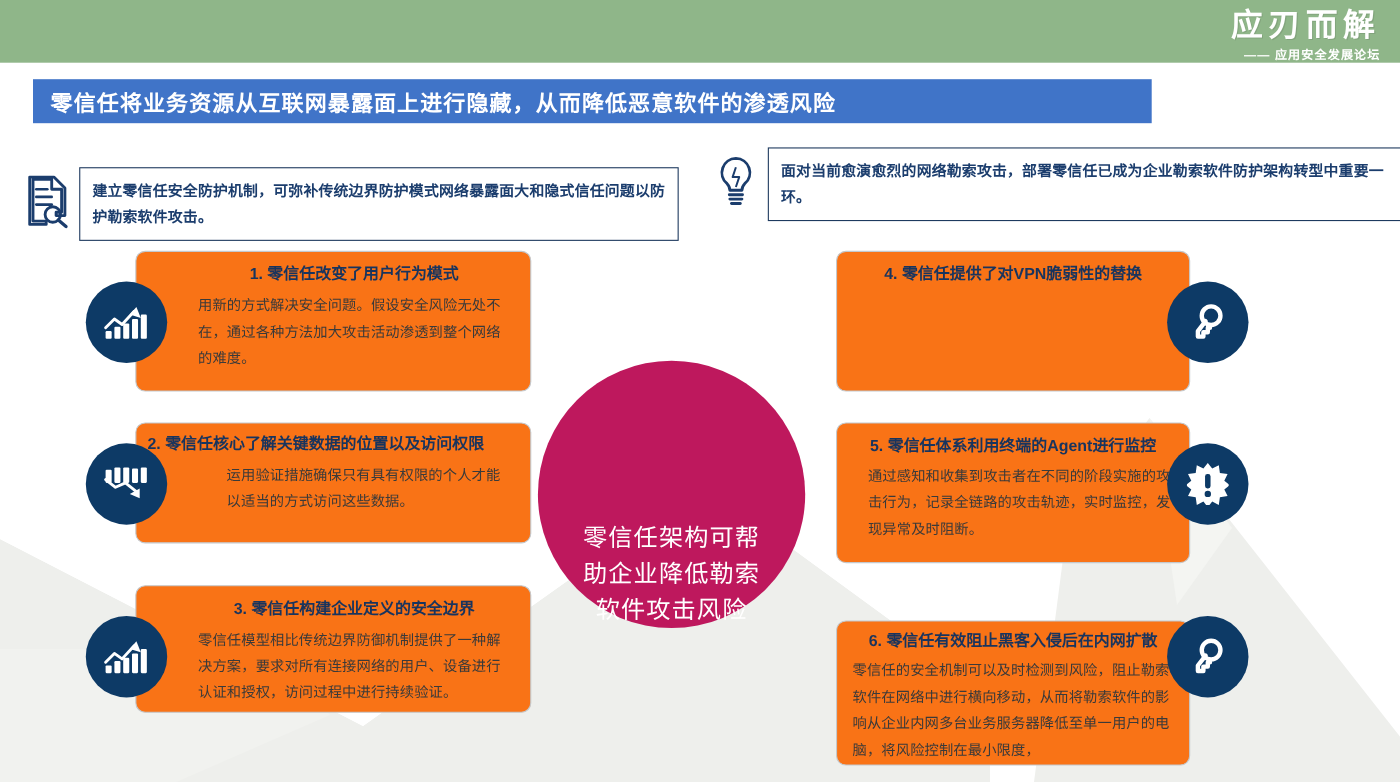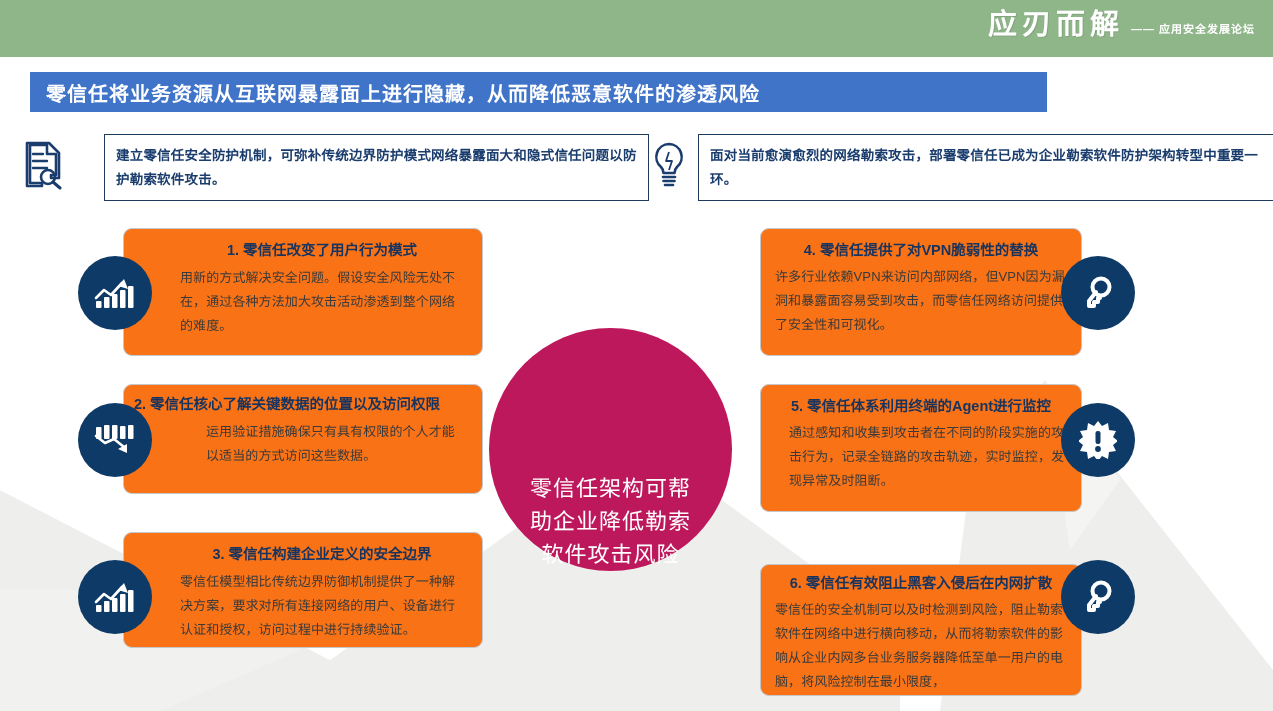--- a/index.html
+++ b/index.html
@@ -47,20 +47,21 @@
     white-space: nowrap;
   }
   .brand-wrap {
     position: absolute;
     top: 10px;
     right: 18px;
     display: flex;
     align-items: flex-end;
     gap: 7px;
     z-index: 6;
+    flex-direction: column;
   }
   .brand-logo {
     font-size: 29px;
     font-weight: bold;
     color: #ffffff;
     letter-spacing: 5px;
     line-height: 1;
     text-shadow: 1px 1px 0 rgba(120,150,115,.55);
   }
   .brand-sub {
@@ -115,21 +116,21 @@
     box-sizing: border-box;
   }
   .callout-box p {
     margin: 0;
     font-size: 13.5px;
     font-weight: bold;
     color: #1B3D6D;
     line-height: 1.75;
     letter-spacing: 0.2px;
   }
-  #callout-left  { top: 134px; left: 22px; gap: 32px;  }
+  #callout-left  { top: 152px; left: 22px;  }
   #callout-left  .callout-box { width: 545px; }
   #callout-right { top: 134px; left: 648px; }
   #callout-right .callout-box { width: 598px; }
 
   
   .center-circle {
     position: absolute;
     left: 489px;
     top: 328px;
     width: 243px;
@@ -333,21 +334,20 @@
       <rect x="2" y="25" width="5.5" height="7" fill="#ffffff" rx="1"></rect>
       <rect x="10" y="21" width="5.5" height="11" fill="#ffffff" rx="1"></rect>
       <rect x="18" y="18" width="5.5" height="14" fill="#ffffff" rx="1"></rect>
       <rect x="26" y="14" width="5.5" height="18" fill="#ffffff" rx="1"></rect>
       <rect x="34" y="10" width="5.5" height="22" fill="#ffffff" rx="1"></rect>
     </svg>
   </div>
 
   <div class="card" id="card-4">
     <div class="card-title">4. 零信任提供了对VPN脆弱性的替换</div>
-    <div class="card-body">许多行业依赖VPN来访问内部网络，但VPN因为漏洞和暴露面容易受到攻击，而零信任网络访问提供了安全性和可视化。</div>
   </div>
   <div class="icon-bubble" id="bubble-4">
     <svg width="34" height="34" viewBox="0 0 34 34">
       <circle cx="20" cy="11" r="8.5" fill="none" stroke="#ffffff" stroke-width="4"></circle>
       <path d="M15 16 L8 25 v5 h5 v-4 h4 v-4 h2" fill="none" stroke="#ffffff" stroke-width="4" stroke-linecap="round" stroke-linejoin="round"></path>
     </svg>
   </div>
 
   <div class="card" id="card-5">
     <div class="card-title">5. 零信任体系利用终端的Agent进行监控</div>

